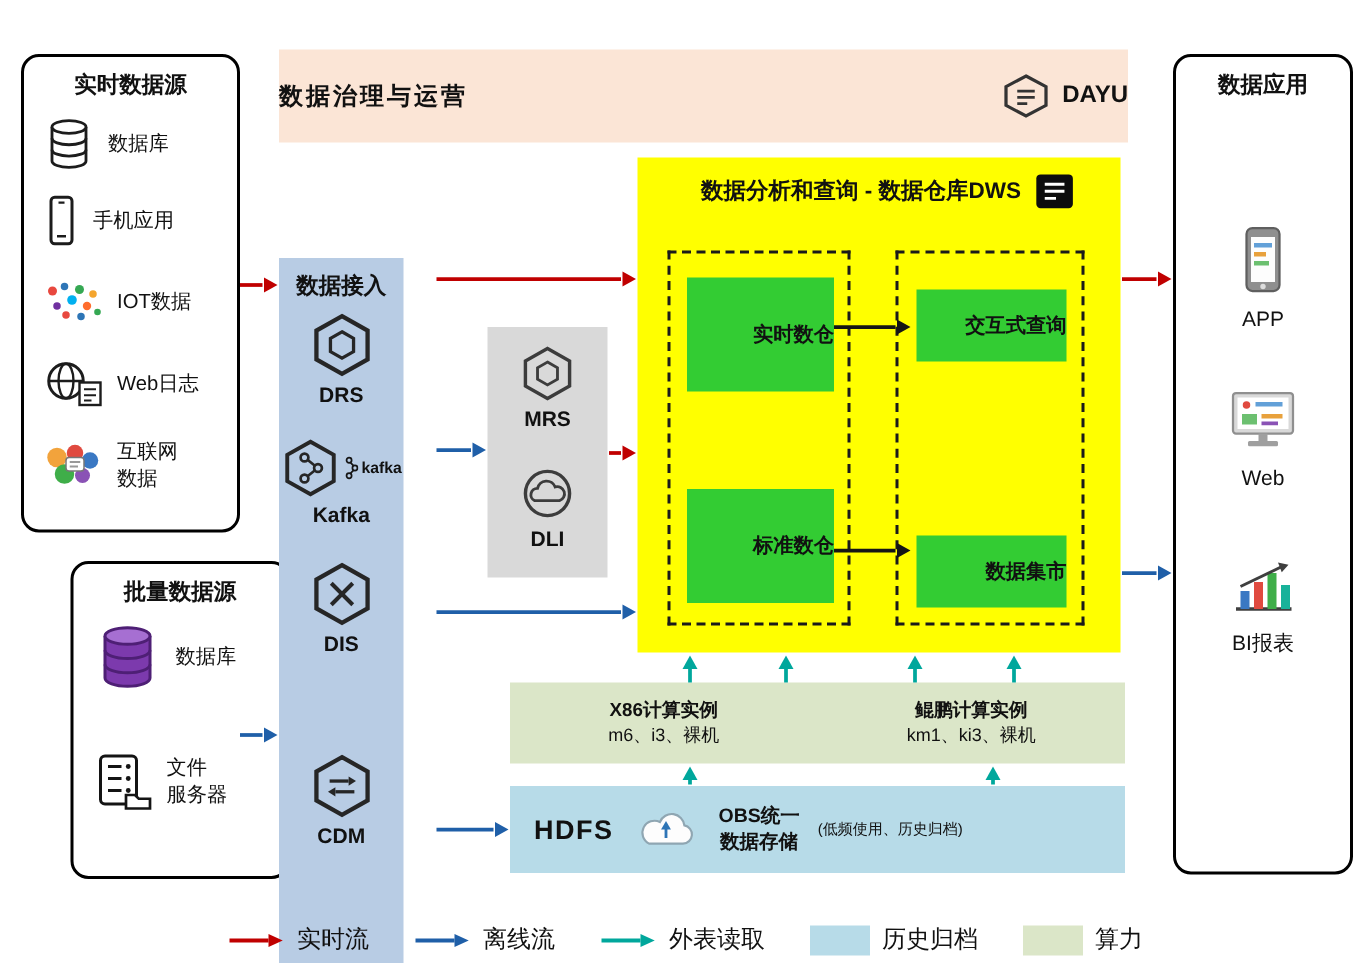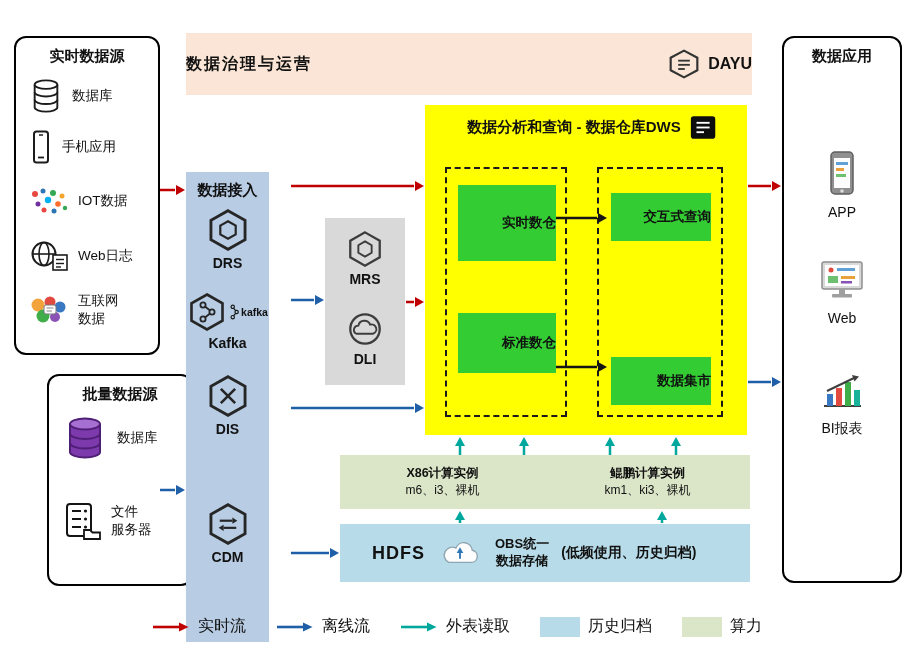--- a/index.html
+++ b/index.html
@@ -34,37 +34,37 @@
   #dws-box { position: absolute; left: 425px; top: 105px; width: 322px; height: 330px;
              background: var(--dws_fill, #ffff00); z-index: 2; padding-left: 14px; }
   .dws-header { display: flex; align-items: center; justify-content: center; gap: 8px; padding-top: 9px; }
   .dws-header .title { font-weight: bold; font-size: 15px; }
   .dws-dashed { position: absolute; border: 2px dashed #1a1a1a; }
   #dws-left  { left: 20px; top: 62px; width: 122px; height: 250px; }
   #dws-right { left: 172px; top: 62px; width: 126px; height: 250px; }
   .module { position: absolute; background: var(--module_fill, #33cc33); display: flex;
             align-items: center; justify-content: flex-end; font-weight: bold; font-size: 13.5px; }
   #mod-rt  { left: 11px; top: 16px;  width: 98px;  height: 76px; }
-  #mod-std { left: 11px; top: 144px; width: 98px;  height: 60px; }
+  #mod-std { left: 11px; top: 157px; width: 98px;  height: 76px; }
   #mod-q1  { left: 12px; top: 24px;  width: 100px; height: 48px; }
   #mod-q2  { left: 12px; top: 106px; width: 100px; height: 48px; }
   #mod-q3  { left: 12px; top: 188px; width: 100px; height: 48px; }
 
   #compute-box { position: absolute; left: 340px; top: 455px; width: 410px; height: 54px;
                  background: var(--compute_fill, #dbe6c8); display: flex; align-items: center; z-index: 2; }
   .cluster { flex: 1; text-align: center; line-height: 1.4; }
   .cluster .c-title { font-weight: bold; font-size: 12.5px; }
   .cluster .c-spec { font-size: 12px; }
 
   #hdfs-box { position: absolute; left: 340px; top: 524px; width: 410px; height: 58px;
               background: var(--archive_fill, #b7dbe8); display: flex; align-items: center;
-              gap: 12px; padding-left: 32px; z-index: 2; }
+              gap: 12px; padding-left: 16px; z-index: 2; }
   .hdfs-label { font-weight: bold; font-size: 18px; letter-spacing: 1px; }
   .obs-text { font-weight: bold; font-size: 13px; line-height: 1.3; text-align: center; }
-  .obs-note { font-size: 14px; font-weight: bold; }
+  .obs-note { font-size: 10px; }
 
   #apps-box { left: 782px; top: 36px; width: 120px; height: 547px; }
   .app-row { position: absolute; left: 0; width: 100%; display: flex; flex-direction: column; align-items: center; gap: 8px; }
   .app-label { font-size: 14px; }
 
   #legend { position: absolute; left: 0; top: 616px; width: 914px; display: flex;
             justify-content: center; align-items: center; gap: 30px; z-index: 2; }
   .legend-item { display: flex; align-items: center; gap: 8px; font-size: 16px; }
   .swatch { width: 40px; height: 20px; }
   #swatch-archive { background: var(--archive_fill, #b7dbe8); }

